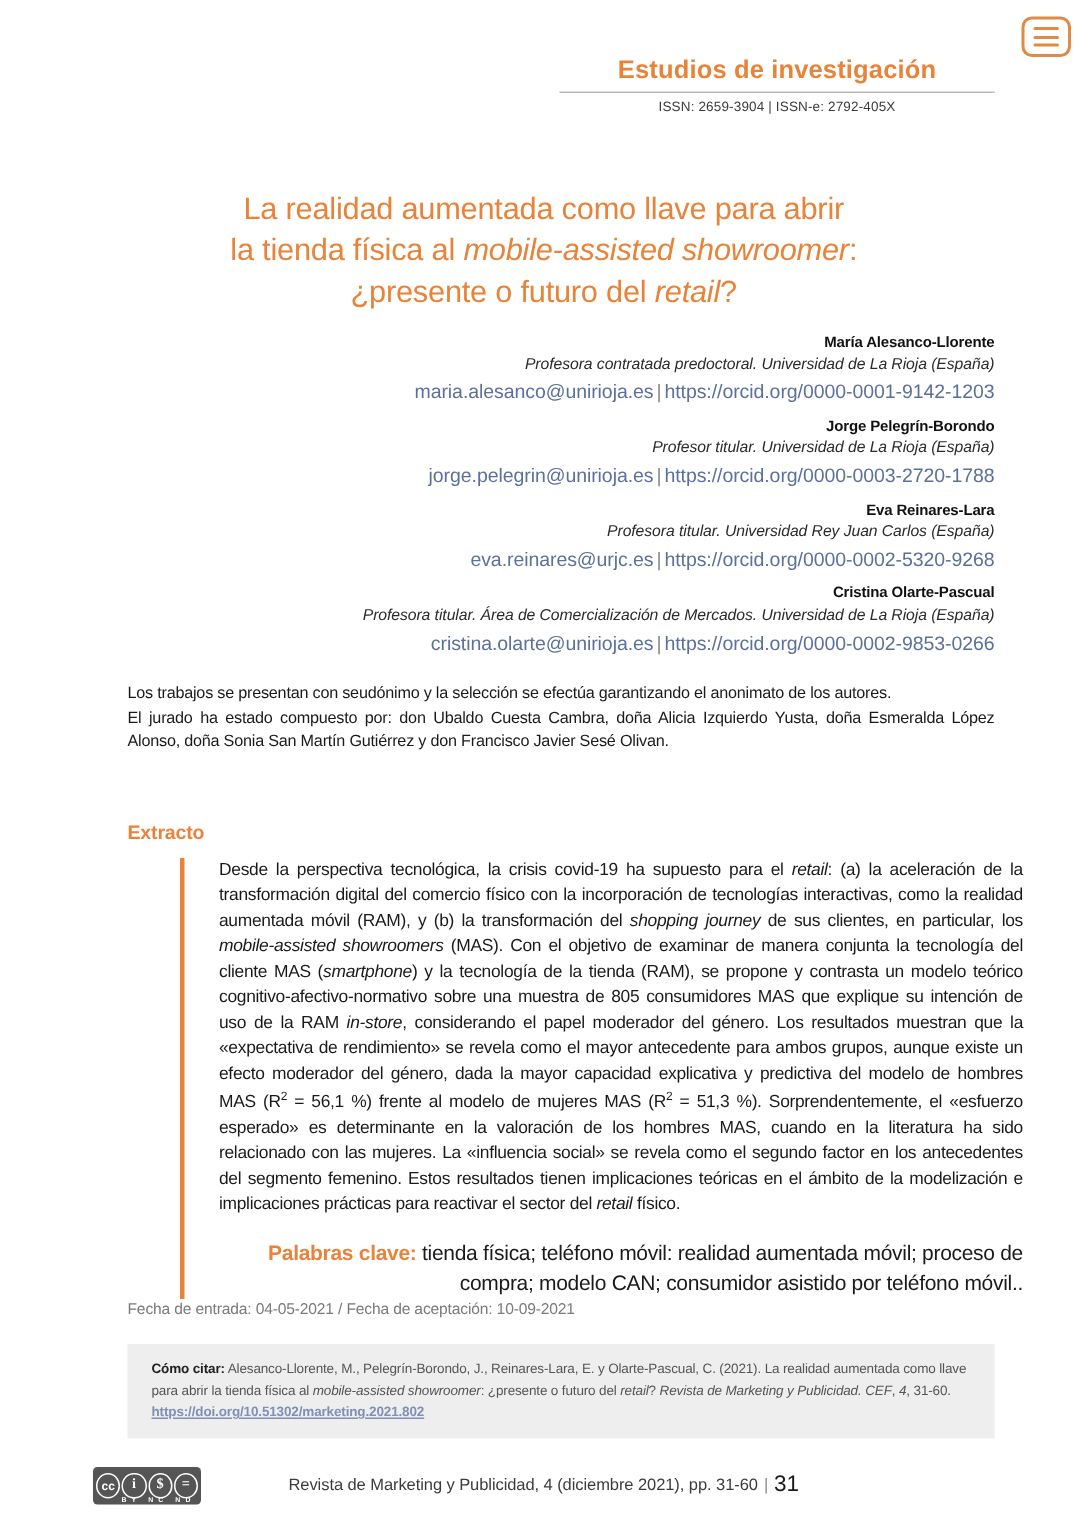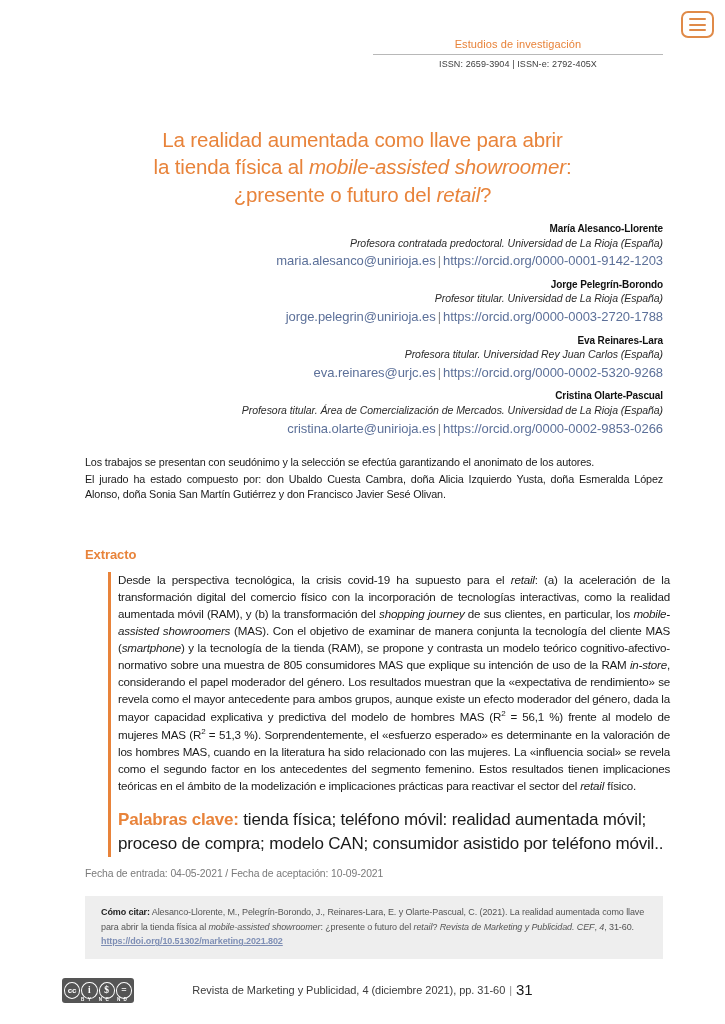--- a/index.html
+++ b/index.html
@@ -51,22 +51,22 @@
   }
 
   .journal-head {
     position: absolute;
     top: 38px;
     right: 62px;
     text-align: center;
     width: 290px;
   }
   .journal-section {
-    font-size: 11px;
-    font-weight: normal;
+    font-size: 17px;
+    font-weight: bold;
     color: #e8833a;
     letter-spacing: 0.1px;
     line-height: 1.1;
   }
   .journal-rule {
     margin: 4px auto 4px;
     width: 100%;
     height: 1px;
     background: #b8b8b8;
   }
@@ -145,42 +145,42 @@
     left: 85px;
     font-size: 13px;
     font-weight: bold;
     color: #e8833a;
     letter-spacing: -0.1px;
   }
 
   .abstract-wrap {
     position: absolute;
     top: 572px;
-    left: 108px;
+    left: 120px;
     width: 562px;
     border-left: 3px solid #e8833a;
-    padding-left: 7px;
+    padding-left: 23px;
   }
   .abstract-text {
     font-size: 11.6px;
     color: #1a1a1a;
     line-height: 1.465;
     letter-spacing: -0.2px;
     text-align: justify;
   }
   .abstract-text em { font-style: italic; }
   .abstract-text sup { font-size: 8px; vertical-align: super; }
 
   .keywords {
     margin-top: 13px;
-    font-size: 17px;
+    font-size: 14px;
     color: #1a1a1a;
     line-height: 1.465;
     letter-spacing: -0.2px;
-    text-align: left;
+    text-align: right;
   }
   .keywords .kw-label {
     color: #e8833a;
     font-weight: bold;
   }
 
   
   .dates {
     position: absolute;
     top: 868px;

